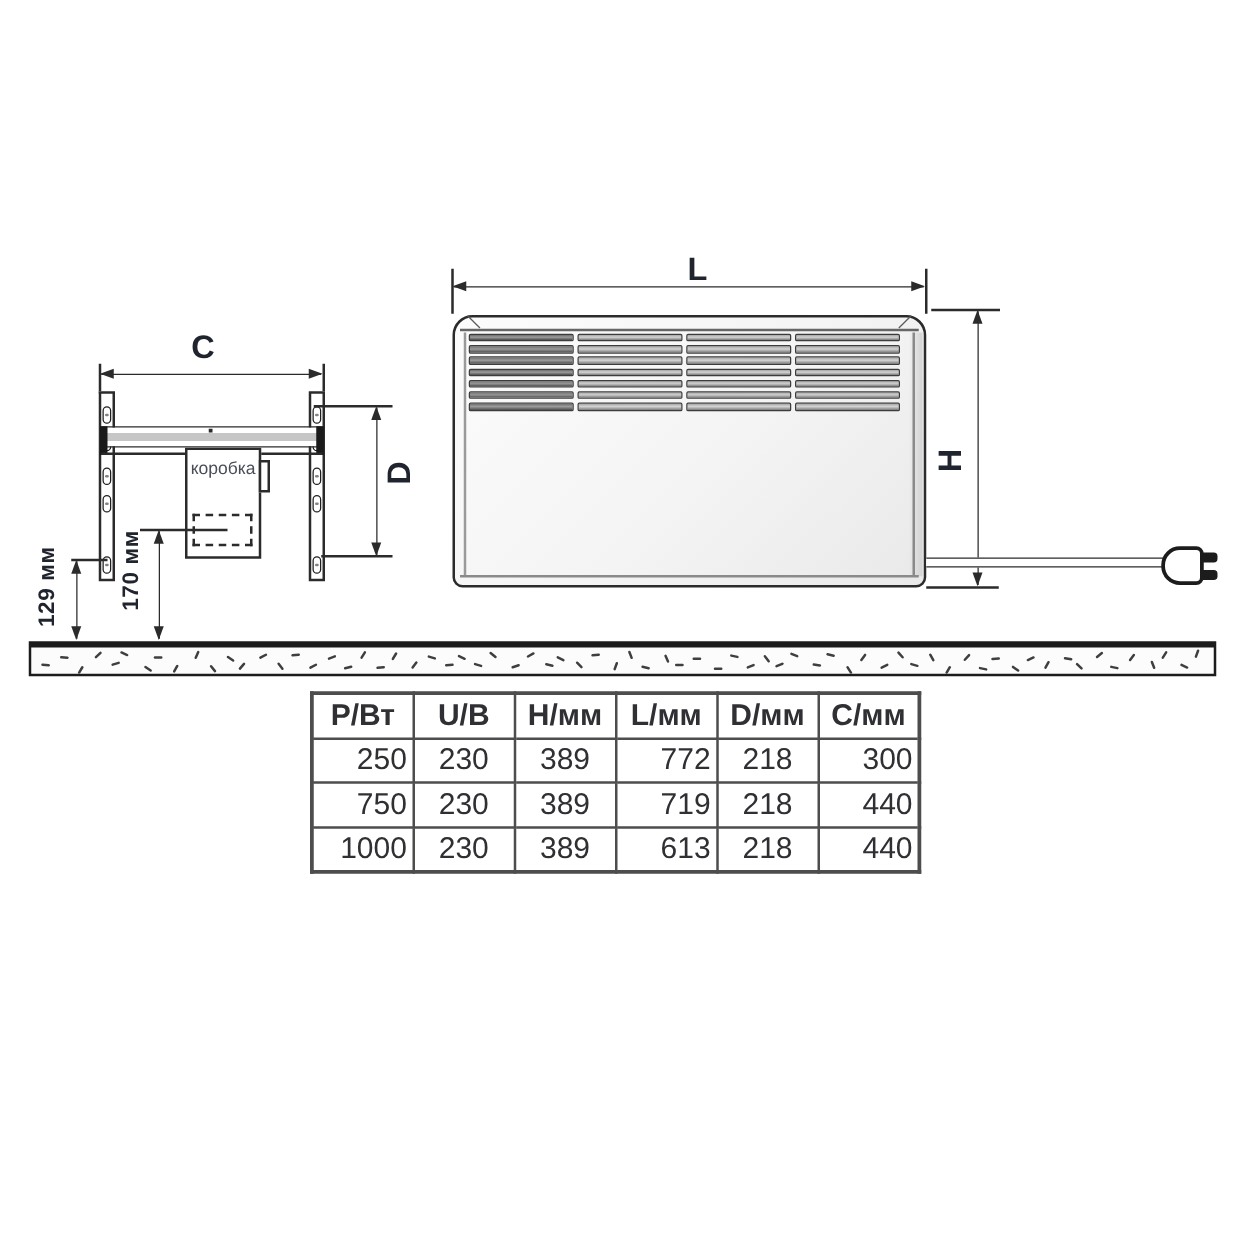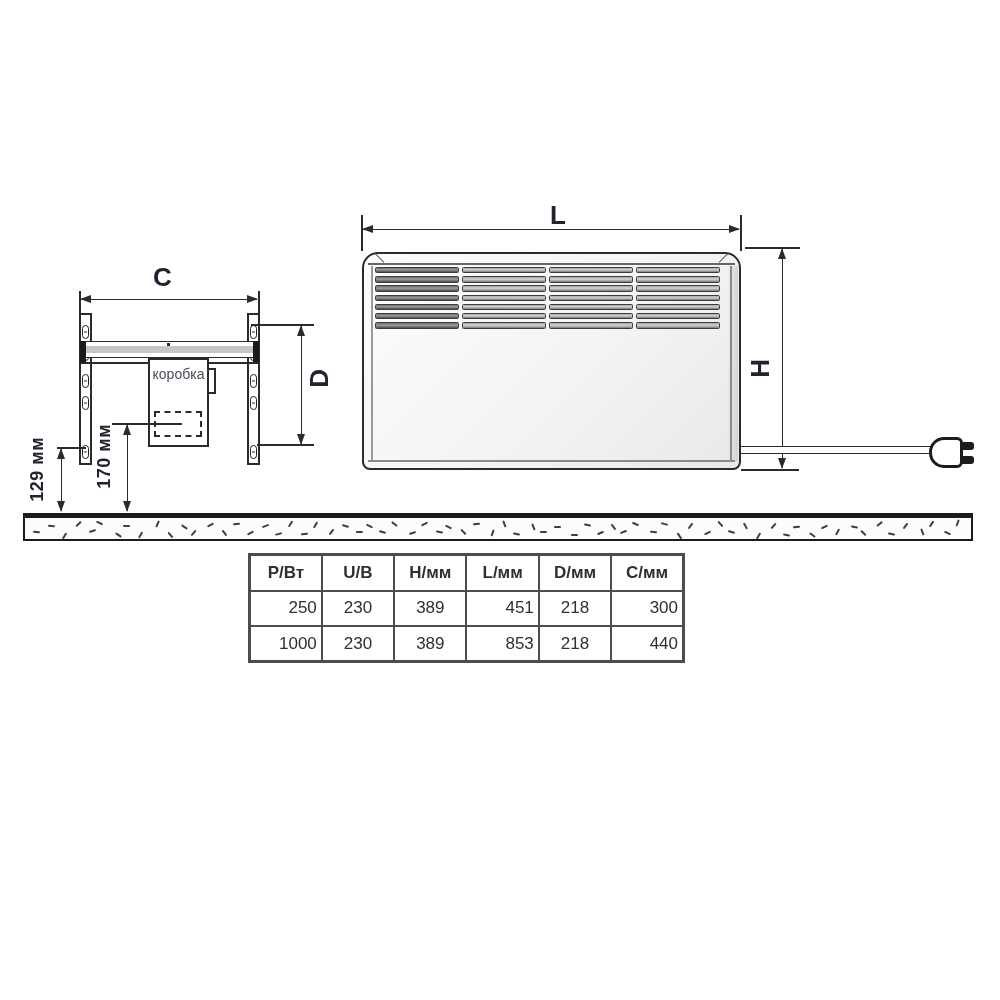--- a/index.html
+++ b/index.html
@@ -72,22 +72,22 @@
   .plug{position:absolute;left:929px;top:437px;width:34px;height:31px;
     border:3px solid #1c1c1c;border-radius:15px 6px 6px 15px;background:#fff;}
   .prong{position:absolute;left:961px;width:13px;height:8px;background:#1c1c1c;border-radius:0 3px 3px 0;}
 
   
   .floor{position:absolute;left:23px;top:513px;width:950px;height:28px;
     border:2px solid #1c1c1c;border-top:5px solid #1c1c1c;background:#fcfcfc;overflow:hidden;}
   .mark{position:absolute;width:7px;height:1.8px;background:#3f3f3f;border-radius:1px;}
 
   
-  .spec-table{position:absolute;left:248px;top:553px;width:437px;border-collapse:collapse;
-    table-layout:fixed;font-size:17px;color:var(--ttext);}
+  .spec-table{position:absolute;left:248px;top:553px;width:489px;border-collapse:collapse;
+    table-layout:fixed;font-size:24px;color:var(--ttext);}
   .spec-table th,.spec-table td{border:2px solid var(--tborder);background:#fff;}
   .spec-table th{height:36px;font-weight:bold;text-align:center;padding:0 4px;}
   .spec-table td{height:35.5px;padding:0 4px;}
   .spec-table td.al-r{text-align:right;}
   .spec-table td.al-c{text-align:center;}
   .spec-table{border:3px solid var(--tborder);}
 </style>
 </head>
 <body>
 
@@ -286,28 +286,36 @@
           <th>L/мм</th>
           <th>D/мм</th>
           <th>С/мм</th>
         </tr>
       </thead>
     <tbody>
         <tr>
           <td class="al-r">250</td>
           <td class="al-c">230</td>
           <td class="al-c">389</td>
-          <td class="al-r">451</td>
+          <td class="al-r">772</td>
           <td class="al-c">218</td>
           <td class="al-r">300</td>
+        </tr>
+        <tr>
+          <td class="al-r">750</td>
+          <td class="al-c">230</td>
+          <td class="al-c">389</td>
+          <td class="al-r">719</td>
+          <td class="al-c">218</td>
+          <td class="al-r">440</td>
         </tr>
         <tr>
           <td class="al-r">1000</td>
           <td class="al-c">230</td>
           <td class="al-c">389</td>
-          <td class="al-r">853</td>
+          <td class="al-r">613</td>
           <td class="al-c">218</td>
           <td class="al-r">440</td>
         </tr>
       </tbody>
   </table>
 
 </div>
 
 </body></html>

